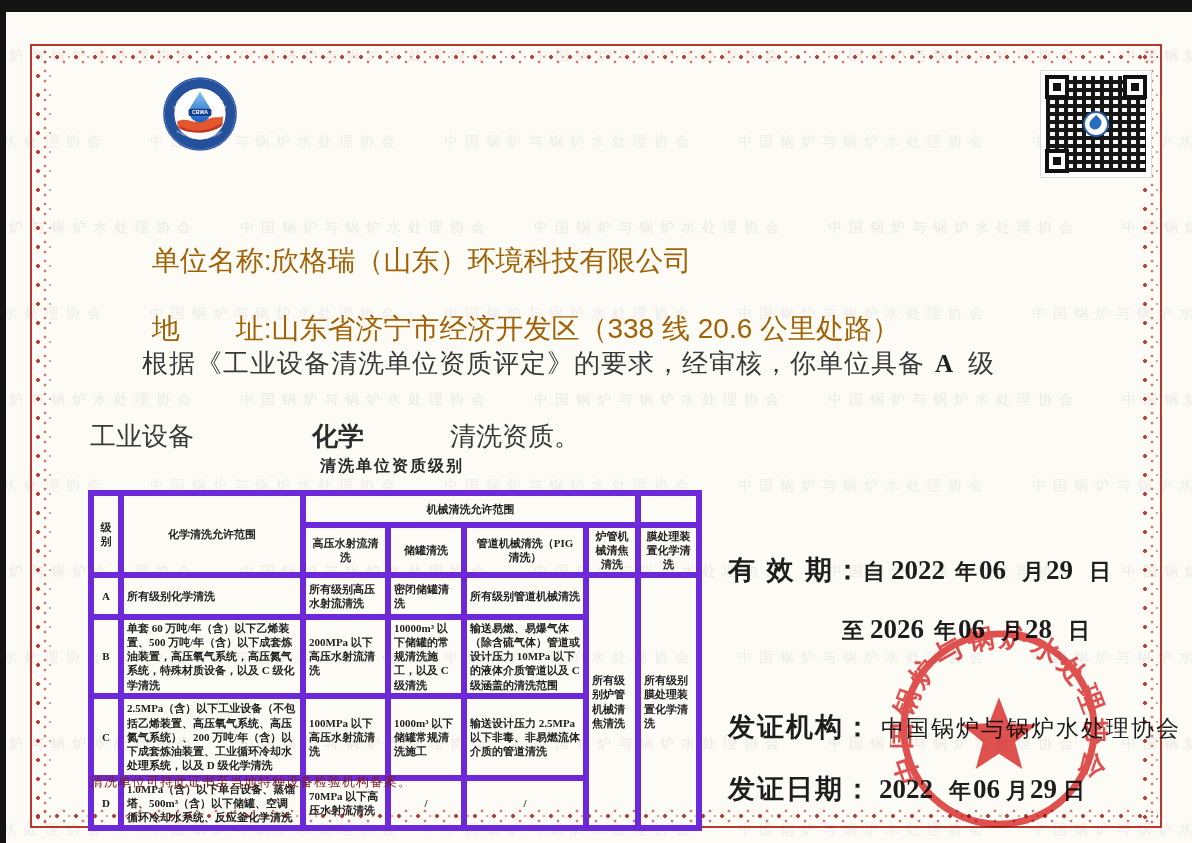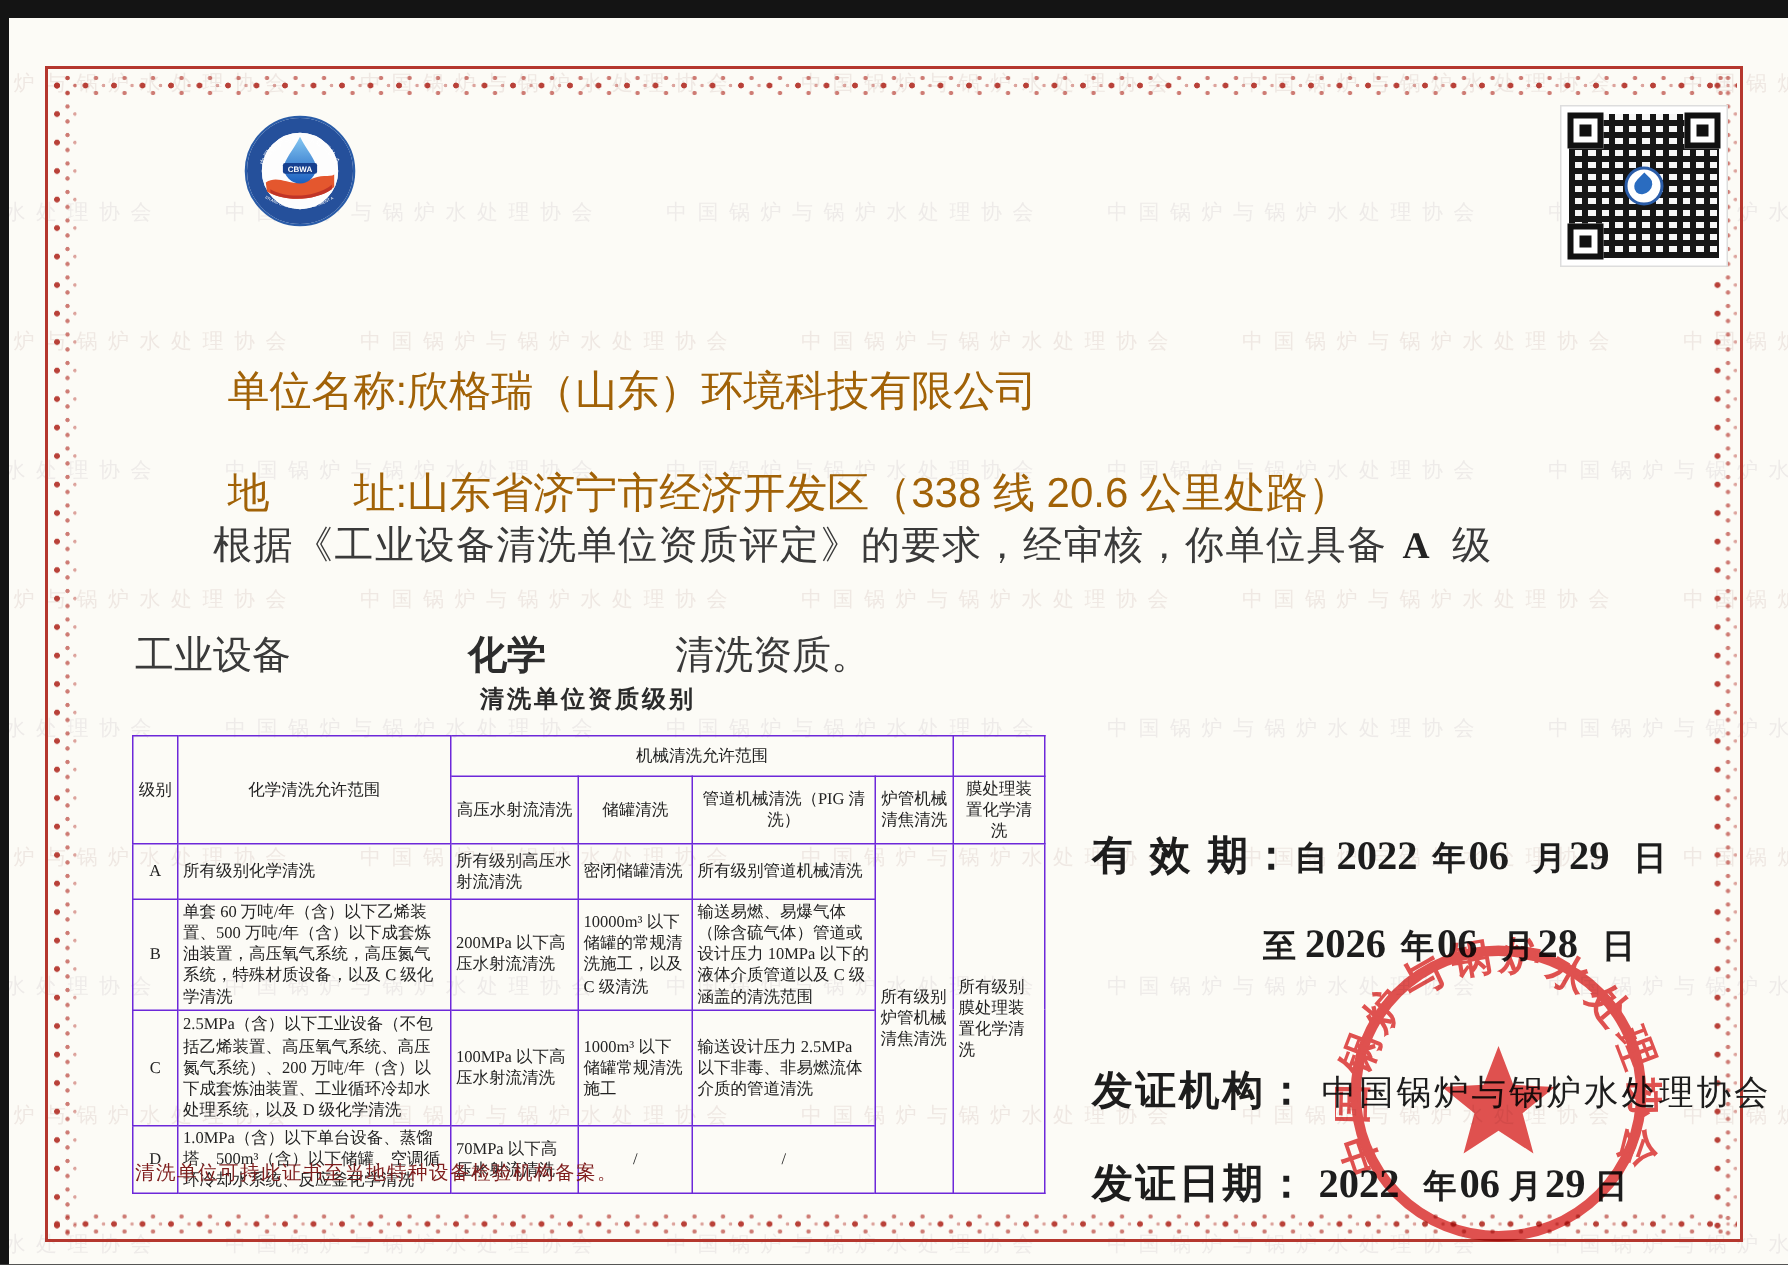--- a/index.html
+++ b/index.html
@@ -60,21 +60,21 @@
   .grade{font-family:"Liberation Serif",serif;font-weight:700;font-size:25px;color:#222;margin:0 14px 0 10px;}
   .para2{position:absolute;left:84px;top:388px;font-size:26px;font-weight:500;color:#3a3a3a;white-space:nowrap;margin-top:19px;}
   .para2 .mid{font-weight:700;color:#2d2d2d;margin-left:118px;}
   .para2 .tail{margin-left:86px;}
 
   
   .caption{position:absolute;left:82px;top:444px;width:608px;text-align:center;
            font-family:"Liberation Serif",serif;font-size:16px;font-weight:600;color:#2b2b2b;letter-spacing:2px;}
   .qual-table{position:absolute;left:82px;top:478px;width:608px;border-collapse:collapse;table-layout:fixed;
            font-family:"Liberation Serif",serif;font-size:11px;line-height:1.28;color:#222;}
-  .qual-table td{border:1px solid #6d28d9;padding:1px 3px;vertical-align:middle;}
+  .qual-table td{border:6px solid #6d28d9;padding:1px 3px;vertical-align:middle;font-weight:bold;}
   .qual-table .hc{text-align:center;}
   .qual-table .lvl{text-align:center;}
   .qual-table .slash{text-align:center;}
   .h1 td{height:24px;} .h2 td{height:30px;}
   .rA td{height:34px;} .rB td{height:70px;} .rC td{height:74px;margin-top:24px;} .rD td{height:42px;}
 
   .footnote{position:absolute;left:84px;top:761px;font-family:"Liberation Serif",serif;
             font-size:13px;color:#7f1d1d;letter-spacing:1px;}
 
   

